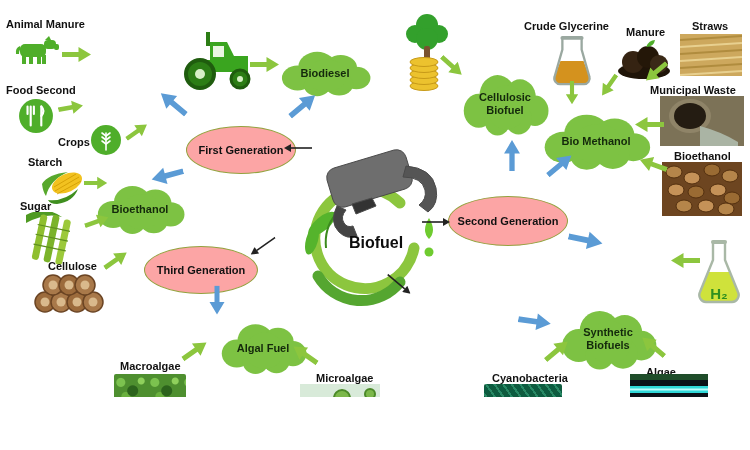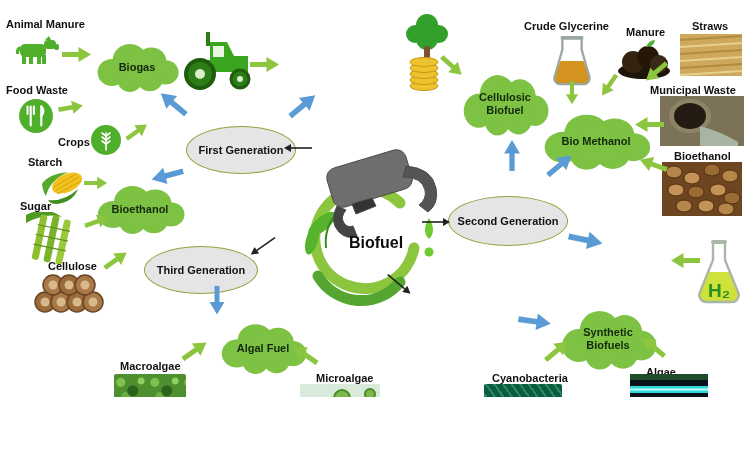--- a/index.html
+++ b/index.html
@@ -4,21 +4,21 @@
 <style>
   html,body{margin:0;padding:0;background:#fff;}
   #stage{position:relative;width:750px;height:397px;background:#fff;overflow:hidden;
          font-family:"Liberation Sans",sans-serif;}
   .lbl{position:absolute;font-weight:700;font-size:11px;color:#111;white-space:nowrap;}
   .cloud{position:absolute;}
   .cloud .cloud-shape{position:absolute;left:0;top:0;width:100%;height:100%;fill:#7dc243;}
   .cloud .cloud-label{position:absolute;left:0;top:0;right:0;bottom:0;display:flex;align-items:center;
          justify-content:center;text-align:center;font-weight:700;font-size:11px;color:#14290c;
          padding:0 12px;line-height:1.15;}
-  .gen{position:absolute;background:#e5e5e5;border:1.4px solid #93a23e;border-radius:50%;
+  .gen{position:absolute;background:#fca5a5;border:1.4px solid #93a23e;border-radius:50%;
        display:flex;align-items:center;justify-content:center;font-weight:700;font-size:11px;
        color:#111;text-align:center;padding:0 8px;box-sizing:border-box;}
   .ar{position:absolute;}
   .ar-g{fill:#8cc63e;}
   .ar-b{fill:#5b9bd5;}
   .ar-k{fill:#222;}
   .img{position:absolute;}
   .img svg{display:block;width:100%;height:100%;}
   .tex{position:absolute;border-radius:2px;}
   #macroalgae-img{background-color:#4e8f2f;
@@ -26,21 +26,21 @@
       radial-gradient(circle at 55% 60%, #2c631c 0 5px, transparent 6px),
       radial-gradient(circle at 80% 25%, #8fd05c 0 3px, transparent 4px),
       radial-gradient(circle at 35% 80%, #6ab03e 0 4px, transparent 5px);
     background-size:34px 28px;}
   #cyanobacteria-img{background-color:#0c5c40;
     background-image:repeating-linear-gradient(55deg, rgba(90,220,170,.35) 0 2px, transparent 2px 7px),
       repeating-linear-gradient(-35deg, rgba(20,90,60,.5) 0 3px, transparent 3px 9px);}
   .center-graphic{position:absolute;}
   .biofuel-label{position:absolute;font-weight:700;font-size:16px;color:#0d0d0d;text-align:center;padding-left:8px;}
   .flask-h2{position:absolute;left:0;right:0;bottom:8px;text-align:center;font-weight:700;
-    font-size:19px;color:#2e8f1f;}
+    font-size:15px;color:#2e8f1f;}
 </style>
 </head>
 <body>
 
 <div id="stage">
 
   <svg width="0" height="0" style="position:absolute">
     <symbol id="cloud" viewBox="0 0 120 80">
       <circle cx="25" cy="48" r="20"></circle>
         <circle cx="50" cy="30" r="24"></circle>
@@ -69,21 +69,21 @@
       <rect x="23" y="19" width="4" height="9"></rect>
           <rect x="28" y="19" width="4" height="9"></rect>
       <rect x="30" y="4" width="12" height="9" rx="4"></rect>
           <rect x="40" y="8" width="5" height="6" rx="2"></rect>
       <path d="M31 4 l4 -4 2 4 z"></path>
           <path d="M6 10 q-5 2 -4 8 l3 0 q0 -4 2 -5 z"></path>
     </g>
       </svg>
   </div>
 
-  <span class="lbl" style="left:6px;top:84px">Food Waste</span>
+  <span class="lbl" style="left:6px;top:84px">Food Second</span>
   <div class="img" style="left:18px;top:98px;width:36px;height:36px">
     <svg viewBox="0 0 34 34">
       <circle cx="17" cy="17" r="16" fill="#4fae2a"></circle>
       <g stroke="#fff" stroke-width="2" stroke-linecap="round" fill="none">
         <path d="M12 8 v7 M9 8 v7 M15 8 v7 M12 15 v11"></path>
         <path d="M22 8 v18"></path>
           <path d="M22 8 q4 4 0 9"></path>
       </g>
     </svg>
   </div>
@@ -282,25 +282,25 @@
         <rect y="12" width="78" height="7" fill="#2fd8d8"></rect>
           <rect y="14.5" width="78" height="2" fill="#bffcfc"></rect>
         <rect y="26" width="78" height="7" fill="#2fd8d8"></rect>
           <rect y="28.5" width="78" height="2" fill="#bffcfc"></rect>
         <rect y="40" width="78" height="7" fill="#2fd8d8"></rect>
           <rect y="42.5" width="78" height="2" fill="#bffcfc"></rect>
       </g>
     </svg>
   </div>
 
-  <div class="cloud" style="left:94px;top:40px;width:86px;height:54px">
-    <svg class="cloud-shape" viewBox="0 0 120 80" preserveAspectRatio="none">
-        <use href="#cloud"></use>
-      </svg>
-    <span class="cloud-label">Biogas</span>
+  <div class="cloud" style="left:278px;top:48px;width:94px;height:50px">
+    <svg class="cloud-shape" viewBox="0 0 120 80" preserveAspectRatio="none">
+        <use href="#cloud"></use>
+      </svg>
+    <span class="cloud-label">Biodiesel</span>
   </div>
   <div class="cloud" style="left:94px;top:182px;width:92px;height:54px">
     <svg class="cloud-shape" viewBox="0 0 120 80" preserveAspectRatio="none">
         <use href="#cloud"></use>
       </svg>
     <span class="cloud-label">Bioethanol</span>
   </div>
   <div class="cloud" style="left:460px;top:70px;width:90px;height:68px">
     <svg class="cloud-shape" viewBox="0 0 120 80" preserveAspectRatio="none">
         <use href="#cloud"></use>

